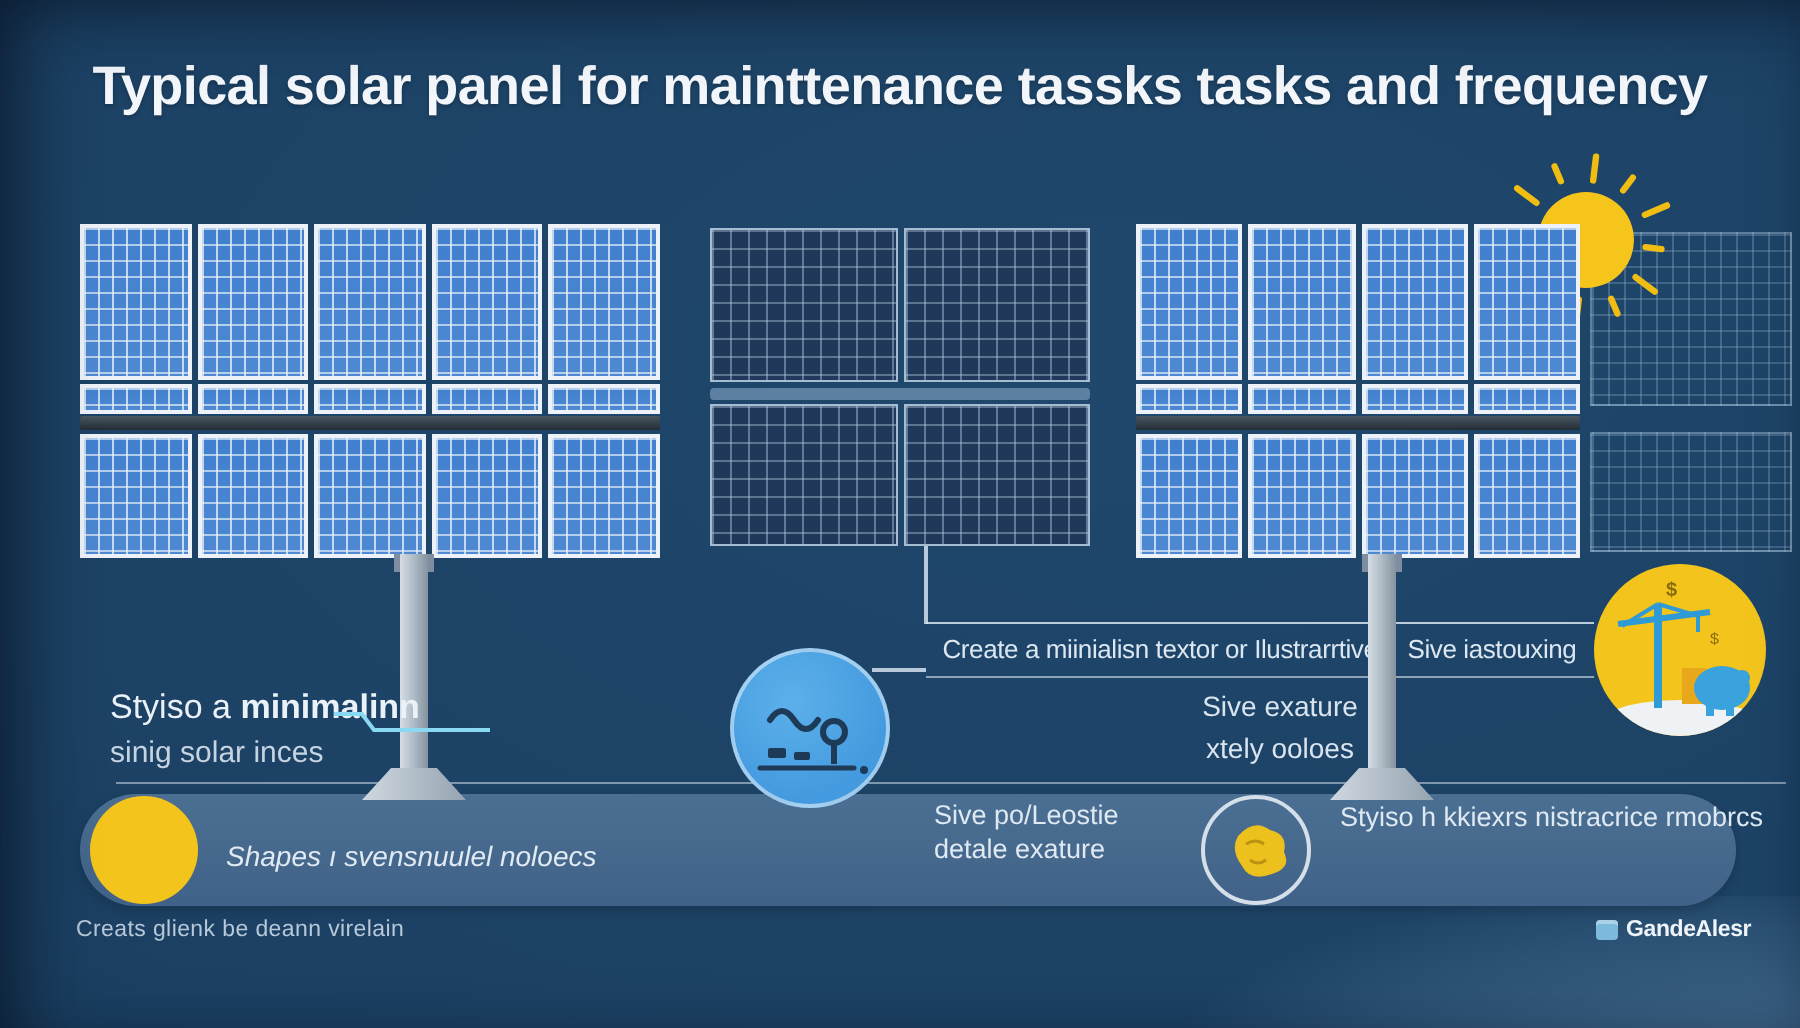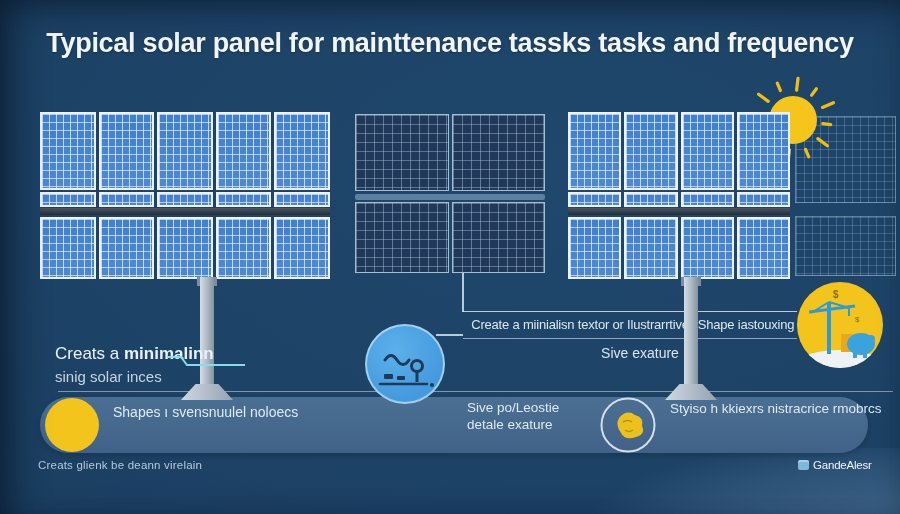--- a/index.html
+++ b/index.html
@@ -85,38 +85,38 @@
     border:2px solid rgba(235,245,252,.55);box-sizing:border-box;z-index:5;}
   #conn-h1{left:436px;top:334px;width:27px;height:2px;background:rgba(210,225,240,.85);z-index:2;}
   #conn-v2{left:416px;top:399px;width:2px;height:23px;background:rgba(210,225,240,.85);z-index:2;}
   #conn-h2{left:416px;top:420px;width:44px;height:2px;background:rgba(210,225,240,.85);z-index:2;}
 
   
   #thin-line{left:58px;top:391px;width:835px;height:1px;background:rgba(205,220,235,.55);z-index:2;}
   #band{left:40px;top:397px;width:828px;height:56px;border-radius:28px;z-index:3;
     background:linear-gradient(to bottom,#4b6f93,#416288);box-shadow:0 2px 6px rgba(0,0,0,.18);}
   #band-dot{left:45px;top:398px;width:54px;height:54px;border-radius:50%;background:#f3c51c;z-index:5;}
-  #band-t1{left:113px;top:404px;font-size:14px;color:#e0eaf2;z-index:5;}
+  #band-t1{left:113px;top:420px;font-size:14px;color:#e0eaf2;z-index:5;font-style:italic;}
   #band-t2a{left:467px;top:400px;font-size:13.5px;color:#dfe9f2;z-index:5;}
   #band-t2b{left:467px;top:417px;font-size:13.5px;color:#dfe9f2;z-index:5;}
   #cost-circle{left:599px;top:396px;width:58px;height:58px;z-index:5;}
   #band-t3{left:670px;top:401px;font-size:13.5px;color:#dfe9f2;z-index:5;}
 
   
   #crane-circle{left:797px;top:282px;width:86px;height:86px;z-index:5;}
 
   
   #sun{left:740px;top:67px;width:106px;height:106px;z-index:1;}
 
   
   #caption{left:38px;top:459px;font-size:11.5px;color:#b7c8d8;letter-spacing:.2px;z-index:5;}
   #brand{left:798px;top:459px;display:flex;align-items:center;gap:4px;z-index:5;}
   #brand-icon{width:11px;height:10px;background:#7db9db;border-radius:2px;
     box-shadow:inset 0 2px 0 rgba(255,255,255,.35);}
-  #brand-name{font-size:11.5px;font-weight:normal;color:#eef4f9;letter-spacing:-.2px;}
+  #brand-name{font-size:11.5px;font-weight:bold;color:#eef4f9;letter-spacing:-.2px;}
   #bottom-glow{left:560px;top:448px;width:340px;height:66px;z-index:1;
     background:radial-gradient(120% 190% at 100% 130%, rgba(112,152,188,.48) 0%, rgba(112,152,188,.18) 55%, rgba(112,152,188,0) 78%);}
 </style>
 </head>
 <body>
 
 <div id="stage">
 
   <div class="abs" id="bottom-glow"></div>
 
@@ -207,25 +207,26 @@
   <div class="abs pole-cap" id="cap-l"></div>
   <div class="abs pole" id="pole-l"></div>
   <div class="abs pole-base" id="base-l"></div>
   <div class="abs pole-cap" id="cap-r"></div>
   <div class="abs pole" id="pole-r"></div>
   <div class="abs pole-base" id="base-r"></div>
 
   <div class="abs" id="v-conn"></div>
   <div class="abs" id="rulebox">
     <span id="lbl-mid">Create a miinialisn textor or Ilustrarrtive</span>
-    <span id="lbl-right">Shape iastouxing</span>
+    <span id="lbl-right">Sive iastouxing</span>
   </div>
   <div class="abs" id="tex1">Sive exature</div>
-
-  <div class="abs" id="note1"><span>Creats a </span><b>minimalinn</b></div>
+  <div class="abs" id="tex2">xtely ooloes</div>
+
+  <div class="abs" id="note1"><span>Styiso a </span><b>minimalinn</b></div>
   <div class="abs" id="note2">sinig solar inces</div>
   <svg class="abs" id="cyan-line" width="85" height="20">
     <polyline points="2,7 16,7 22,15 80,15" fill="none" stroke="#8ad9f2" stroke-width="2"></polyline>
   </svg>
 
   <div class="abs" id="blue-circle">
     <svg width="76" height="76" viewBox="0 0 76 76">
       <path d="M18,34 q6,-9 12,0 q6,9 12,0" fill="none" stroke="#1d3a57" stroke-width="3" stroke-linecap="round"></path>
       <circle cx="50" cy="40" r="5.5" fill="none" stroke="#1d3a57" stroke-width="3"></circle>
       <line x1="50" y1="45" x2="50" y2="56" stroke="#1d3a57" stroke-width="3"></line>

